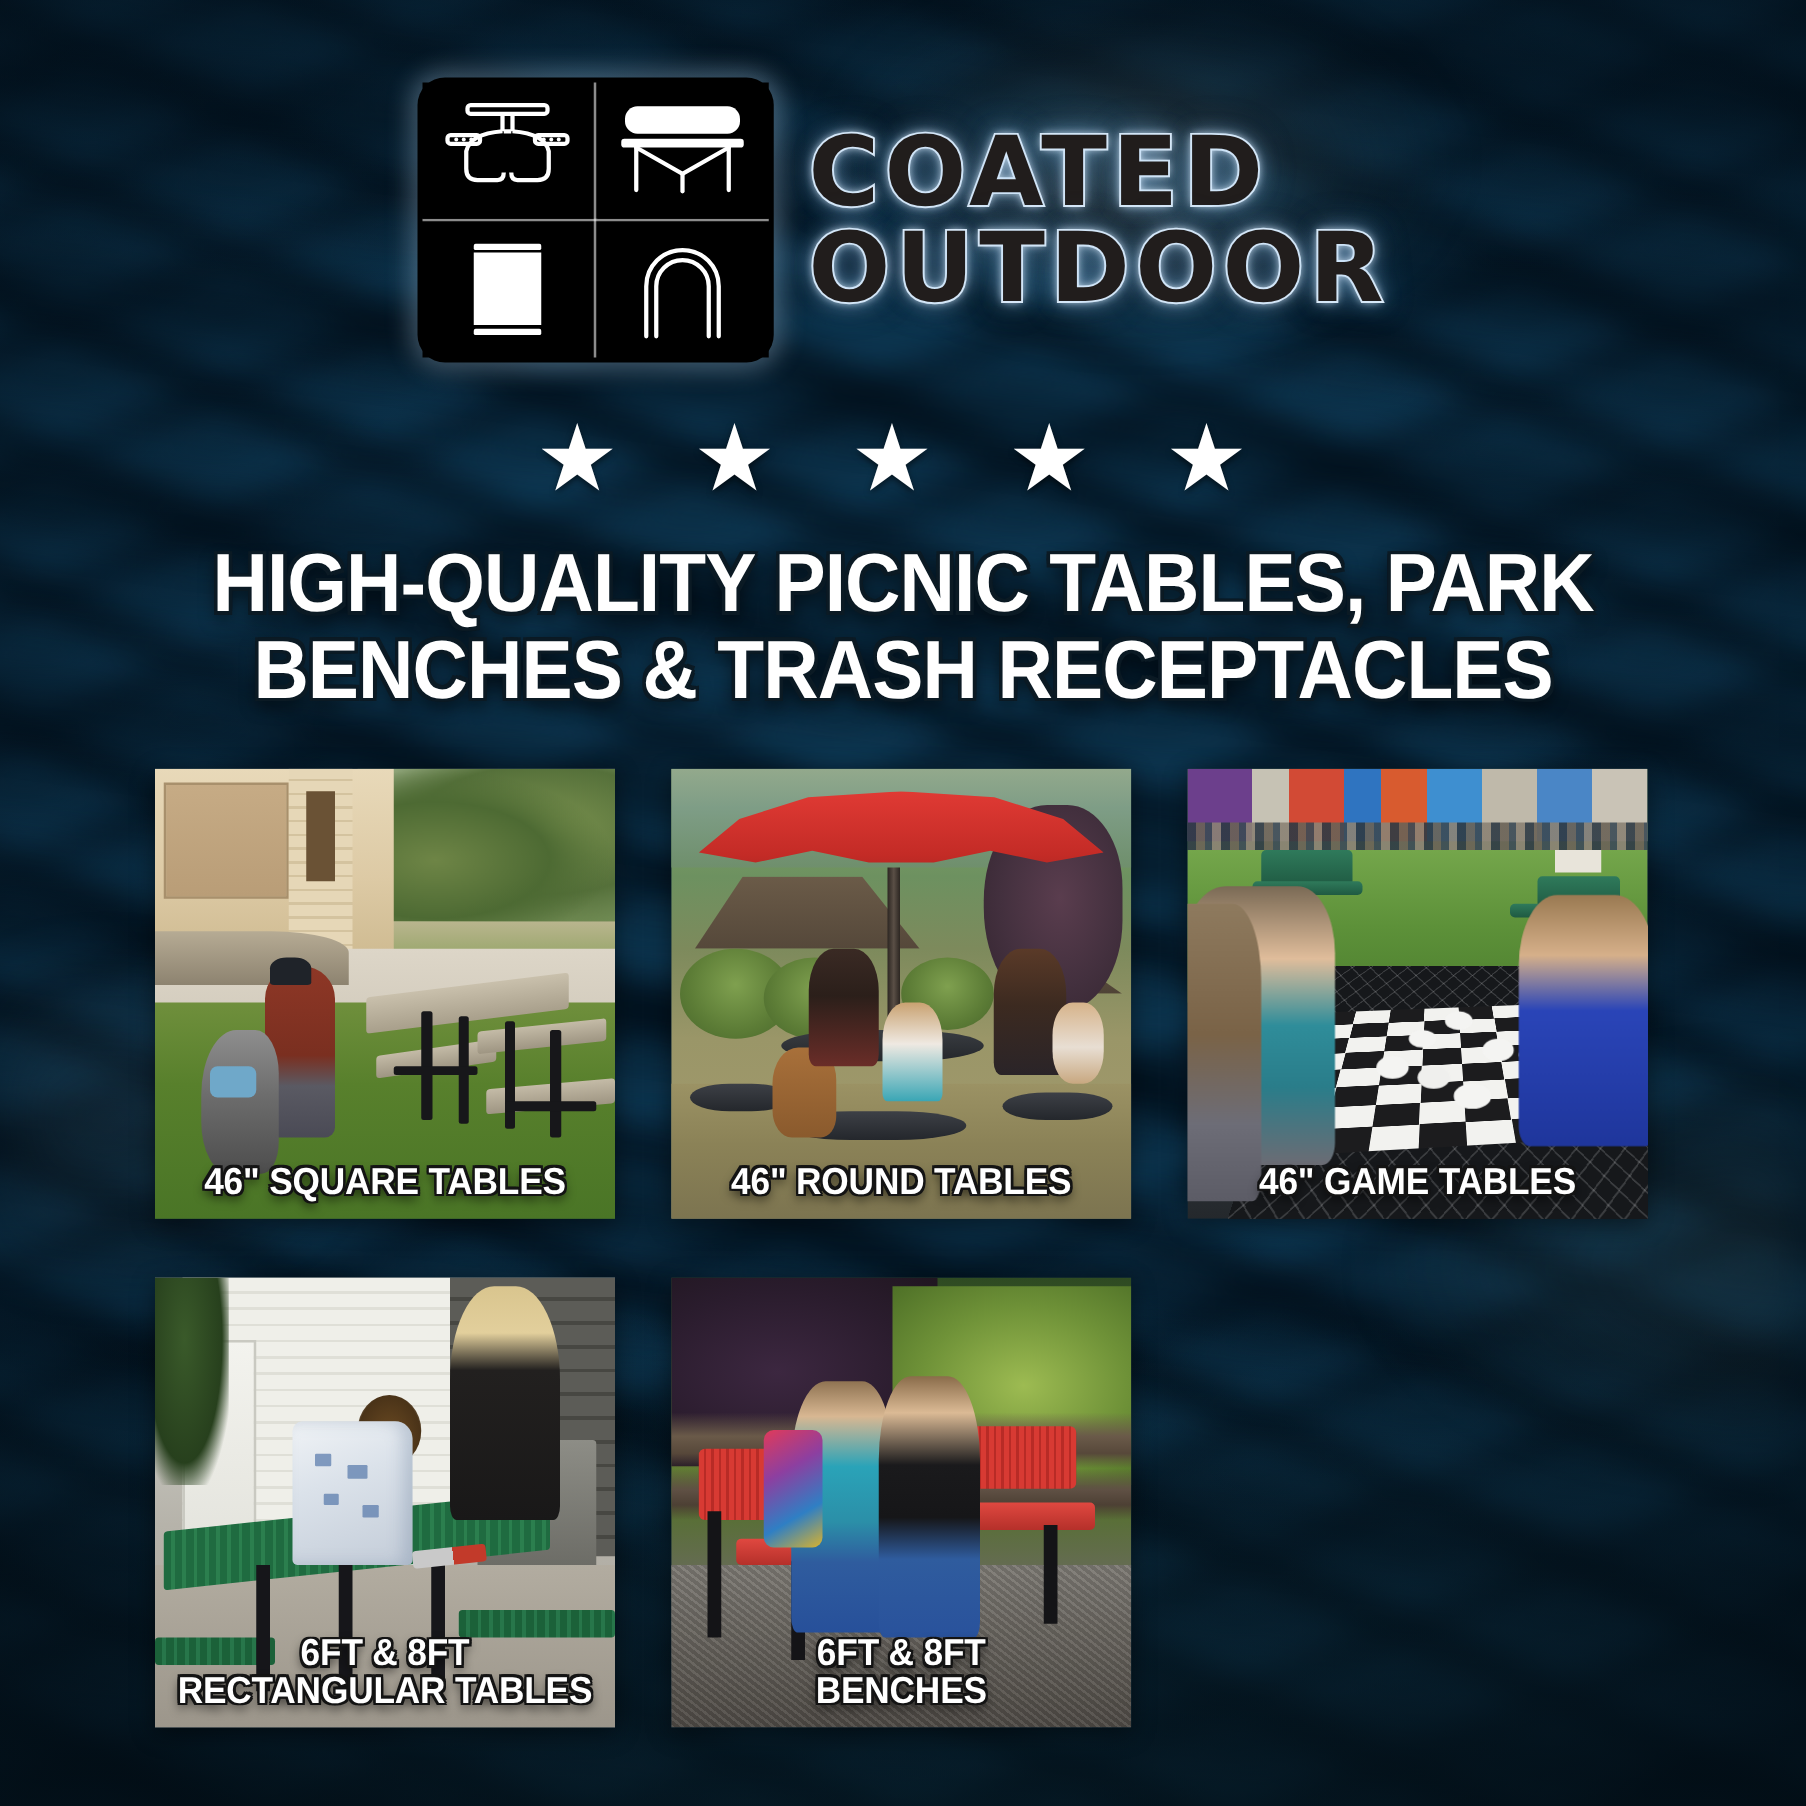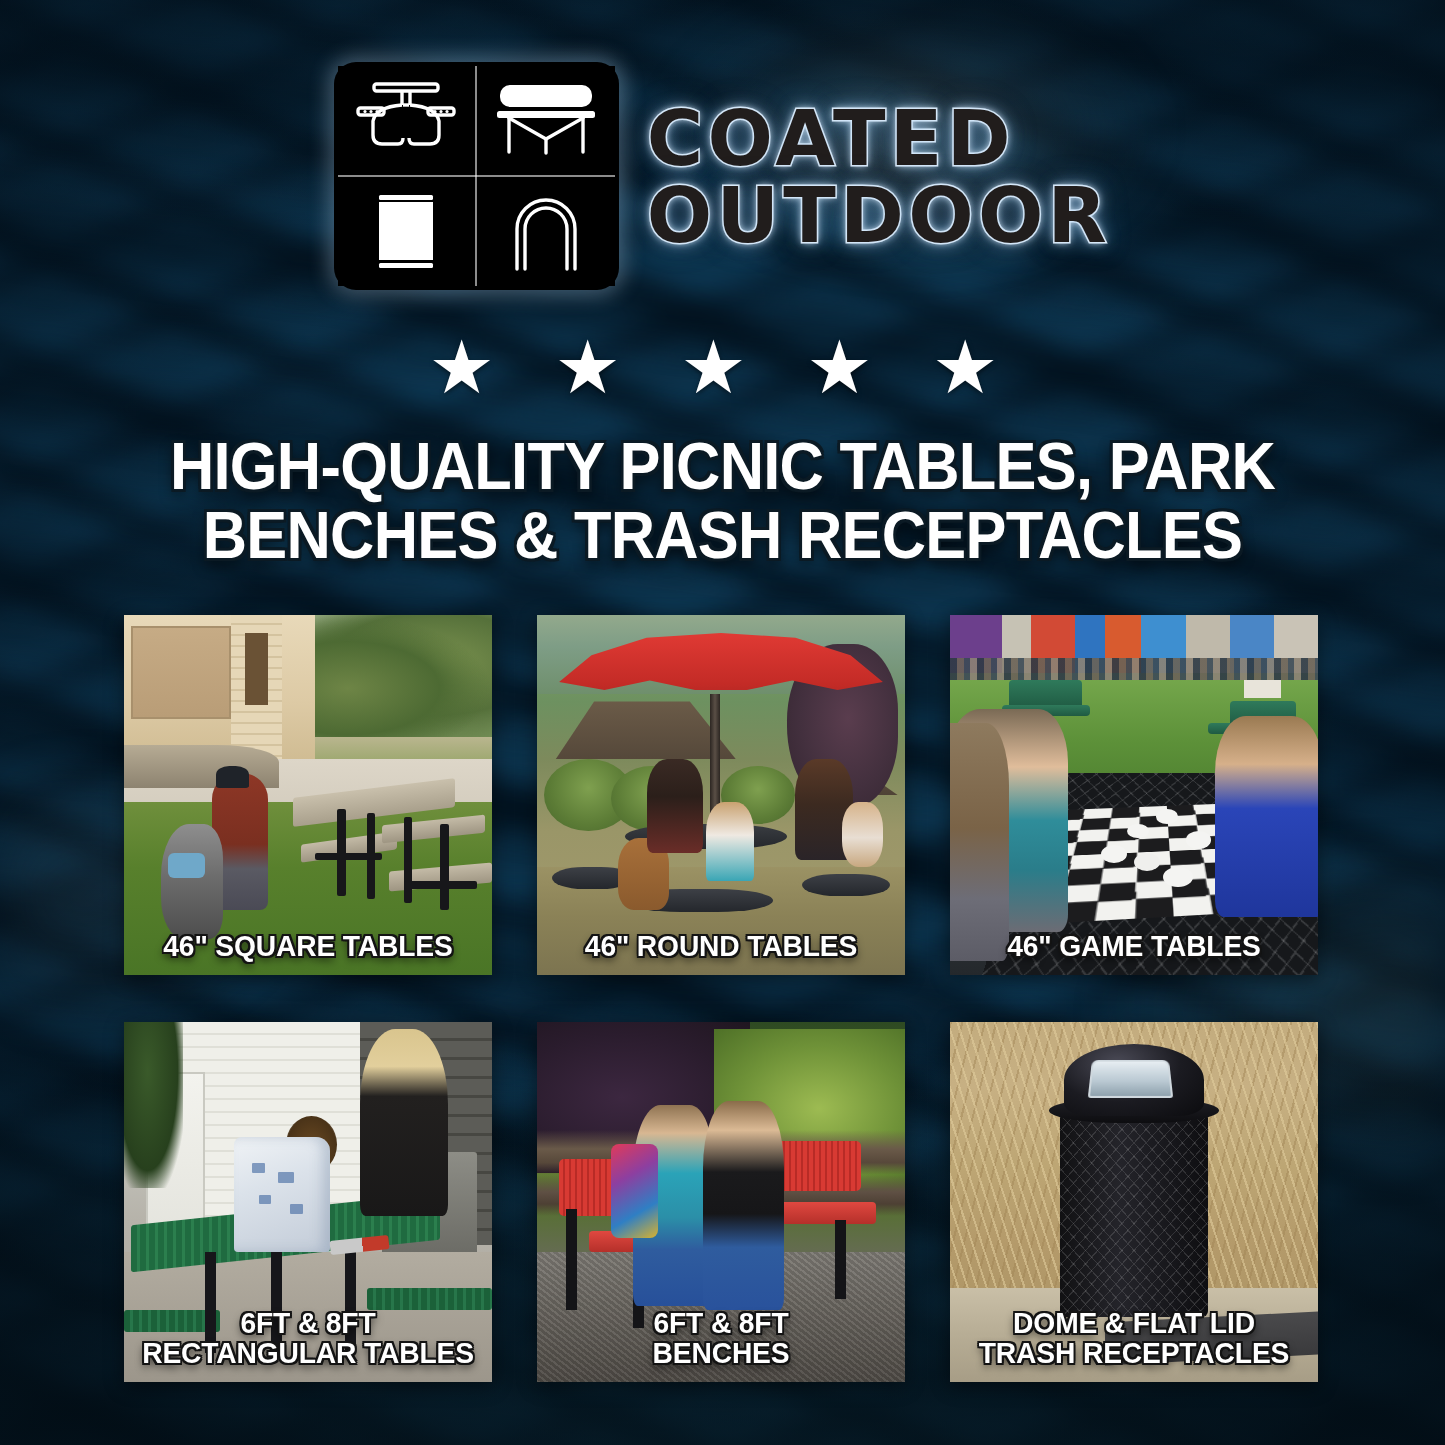--- a/index.html
+++ b/index.html
@@ -592,31 +592,15 @@
         <div class="obj boy1"></div>
         <div class="obj boy2"></div>
         <div class="obj pack"></div>
       </div>
       <div class="caption">
         <span class="cl">6FT &amp; 8FT</span>
         <span class="cl">BENCHES</span>
       </div>
     </div>
 
-    <div class="card c6">
-      <div class="photo">
-        <div class="sky"></div>
-        <div class="grassdry"></div>
-        <div class="obj walk"></div>
-        <div class="obj asphalt"></div>
-        <div class="obj canbody"></div>
-        <div class="obj canrim"></div>
-        <div class="obj dome"></div>
-        <div class="obj domewin"></div>
-      </div>
-      <div class="caption">
-        <span class="cl">DOME &amp; FLAT LID</span>
-        <span class="cl">TRASH RECEPTACLES</span>
-      </div>
-    </div>
 
   </div>
 </div>
 
 </body></html>

